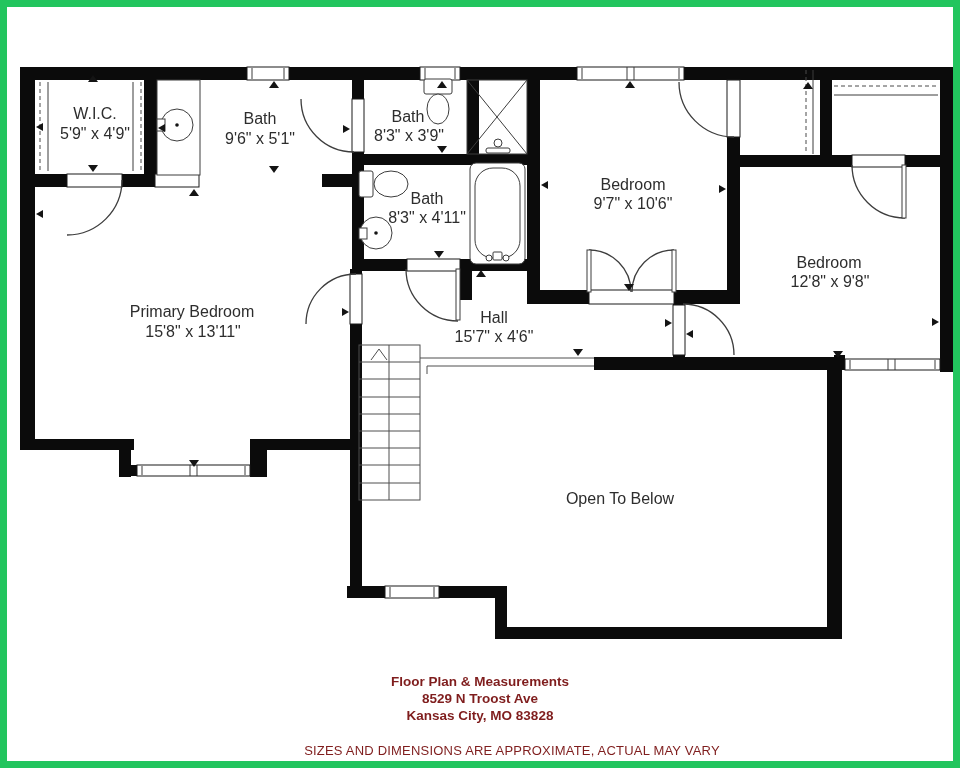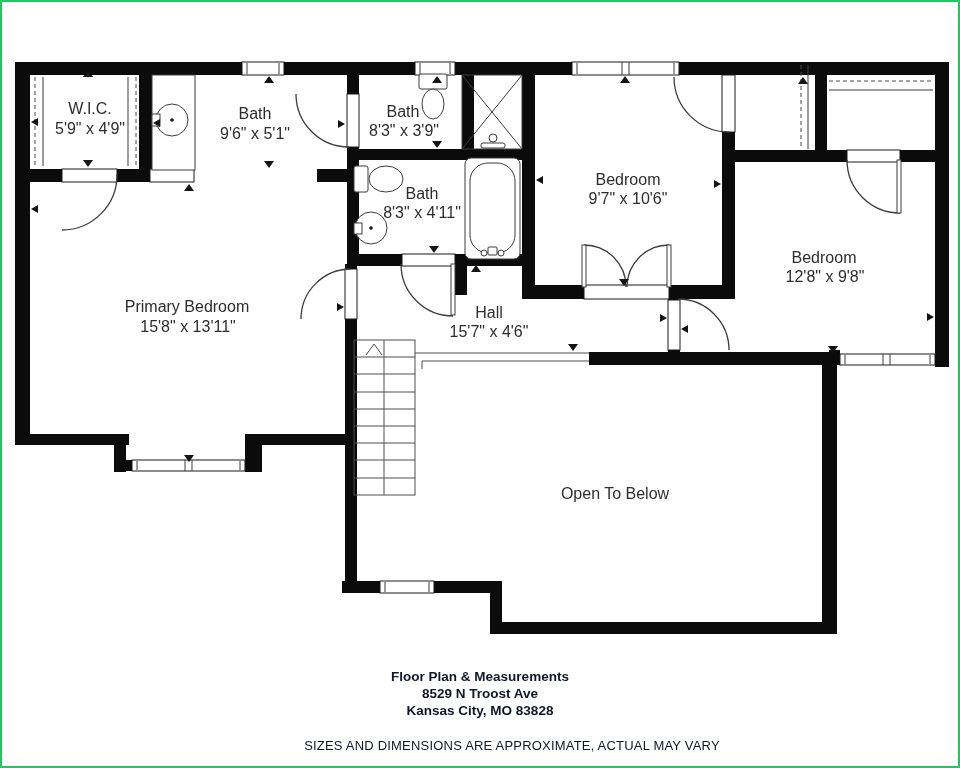--- a/index.html
+++ b/index.html
@@ -1,31 +1,31 @@
 <!DOCTYPE html>
 <html><head>
 <meta charset="utf-8">
 <style>
   html,body{margin:0;padding:0;background:#fff;}
   #page{position:relative;width:960px;height:768px;background:#ffffff;
-        box-sizing:border-box;border:2px solid #22c55e;overflow:hidden;
+        box-sizing:border-box;border:7px solid #22c55e;overflow:hidden;
         font-family:"Liberation Sans", sans-serif;}
   svg{display:block;}
   .wall{fill:#0b0b0b;stroke:none;}
   .sill{fill:#ffffff;stroke:#1a1a1a;stroke-width:1;}
   .win{fill:#ffffff;stroke:#1a1a1a;stroke-width:1;}
   .thin{stroke:#3d3d3d;stroke-width:1;fill:none;}
   .thin-f{stroke:#3d3d3d;stroke-width:1;fill:#ffffff;}
   .dash{stroke:#4a4a4a;stroke-width:1;fill:none;stroke-dasharray:4 3;}
   .arc{stroke:#3d3d3d;stroke-width:1.3;fill:none;}
   .leaf{fill:#ffffff;stroke:#3d3d3d;stroke-width:1;}
   .stair{stroke:#4f4f4f;stroke-width:1;fill:none;}
   .mark{fill:#141414;}
   .room-name,.room-dims{fill:#2d2d2d;font-size:16px;font-family:"Liberation Sans",sans-serif;}
-  .footer{position:absolute;left:0;width:100%;text-align:center;color:#0f172a;}
+  .footer{position:absolute;left:0;width:100%;text-align:center;color:#7f1d1d;}
   .footer-main{top:666px;font-size:13.5px;font-weight:bold;line-height:17px;}
   .footer-note{top:736px;font-size:13px;font-weight:normal;letter-spacing:.2px;margin-left:32px;}
 </style>
 </head>
 <body>
 
 <div id="page">
 
 <svg width="960" height="650" viewBox="0 0 960 650">
 

